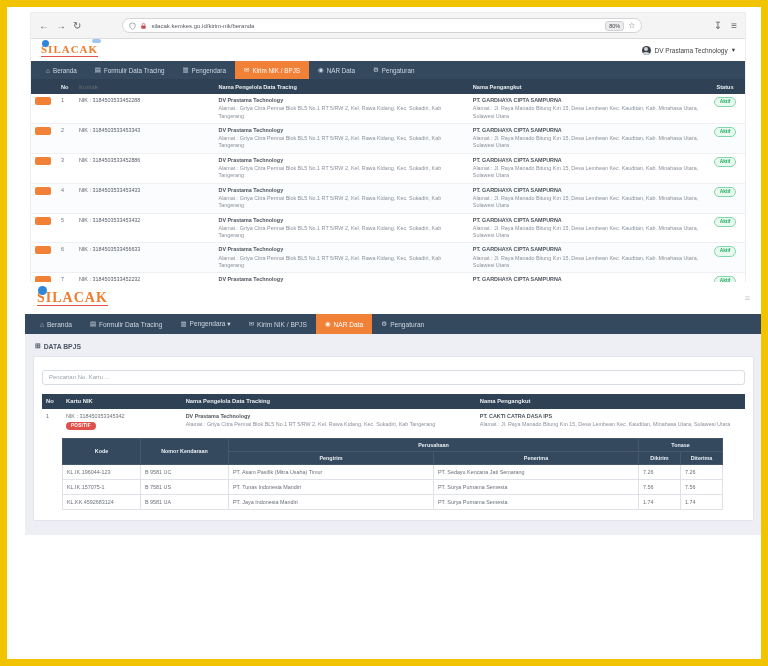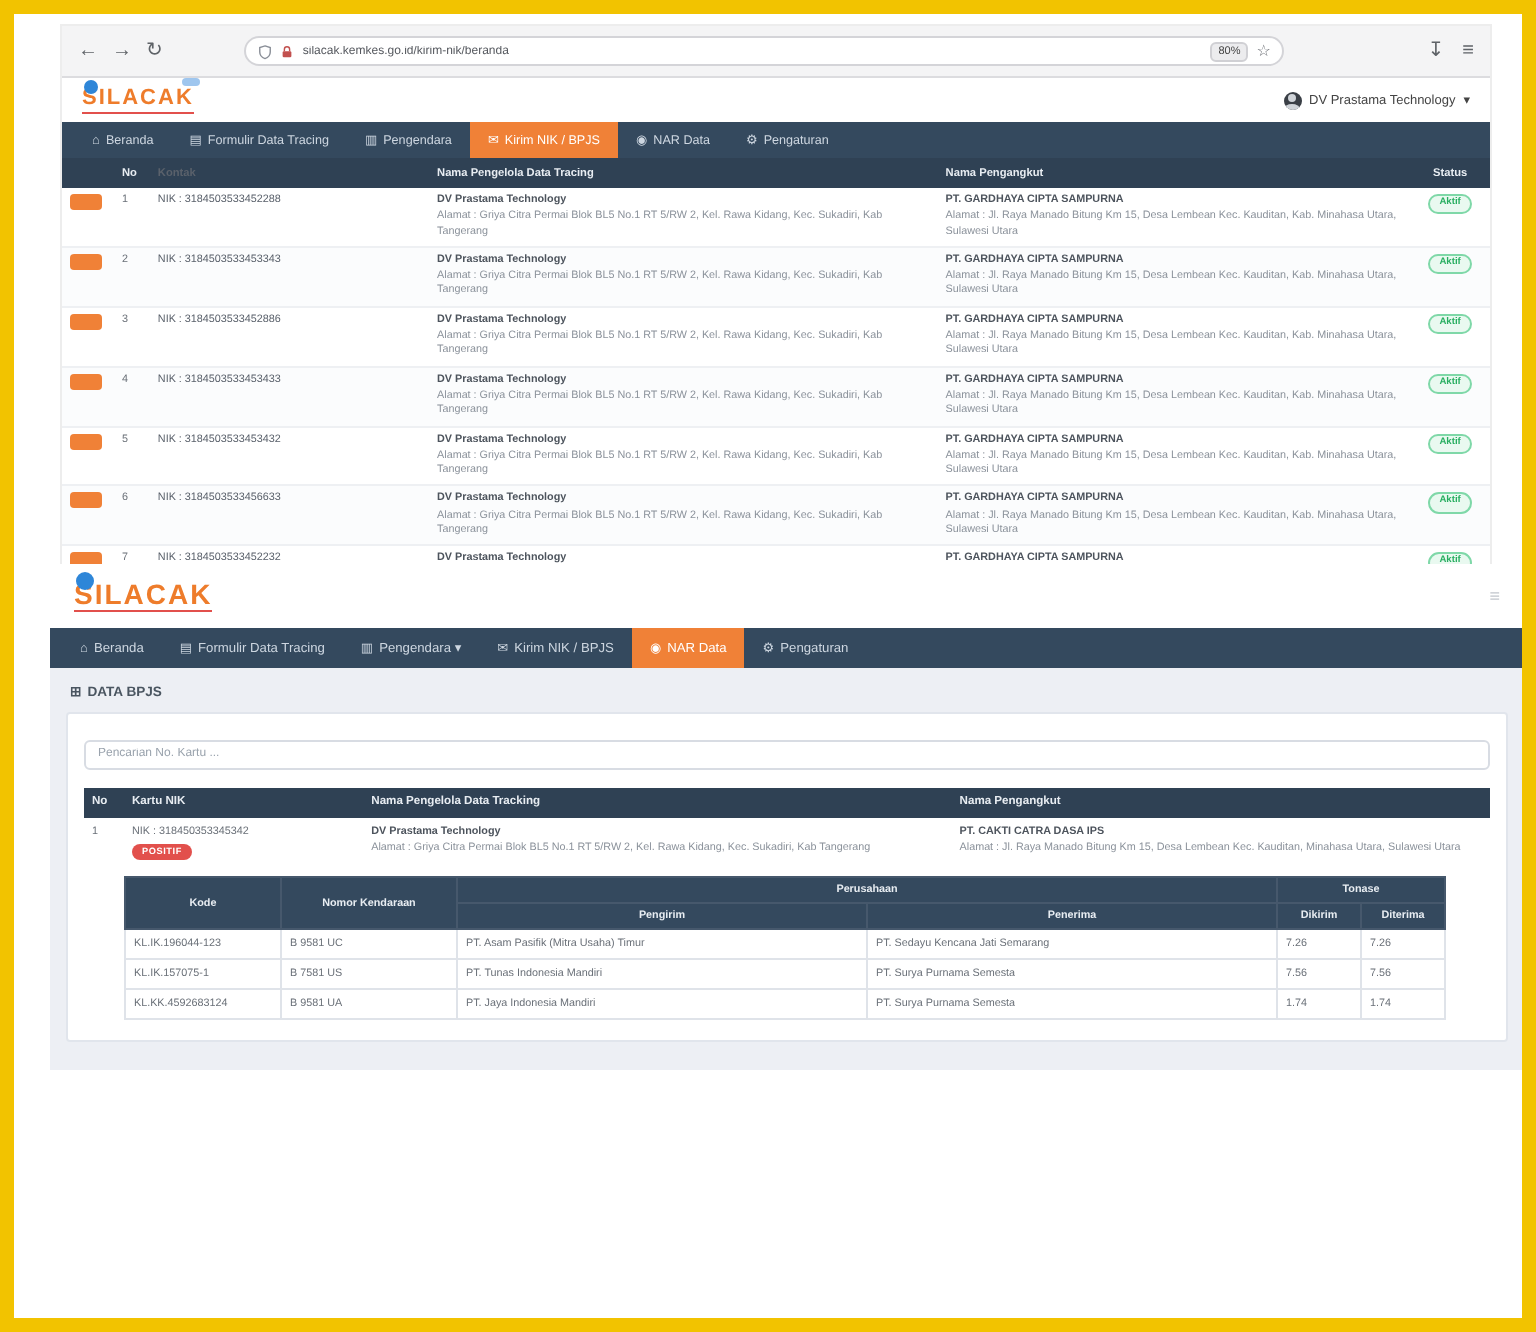--- a/index.html
+++ b/index.html
@@ -11,21 +11,21 @@
   .chrome { height:26px; background:#f4f4f5; border-bottom:1px solid #dcdcdf; display:flex; align-items:center; padding:0 8px; gap:7px; }
   .nav-ic { font-size:10px; color:#5f6368; cursor:pointer; line-height:1; }
   .url-pill { flex:1; max-width:520px; height:15px; background:#fff; border:1px solid #d4d4d8; border-radius:9px; display:flex; align-items:center; padding:0 6px; gap:4px; margin-left:34px; }
   .url-pill svg { flex:none; }
   .url-text { flex:1; font-size:6px; color:#55585e; white-space:nowrap; overflow:hidden; }
   .zoom-chip { font-size:5.5px; color:#444; background:#ececee; border:1px solid #d0d0d4; border-radius:3px; padding:0 3px; line-height:8px; }
   .star { font-size:8px; color:#6b6e74; }
   .chrome-right { margin-left:auto; display:flex; gap:9px; }
 
   .strip1 { height:22px; background:#fff; display:flex; align-items:center; padding:0 10px; }
-  .logo { position:relative; display:inline-flex; align-items:flex-end; }
+  .logo { position:relative; display:inline-flex; align-items:flex-end;font-family:Liberation Serif, serif; }
   .logo-dot { width:7px; height:7px; border-radius:50%; background:#2e86d8; position:absolute; left:1px; top:-3px; }
   .logo-flag { width:9px; height:4px; border-radius:2px; background:#9fc6ee; position:absolute; right:-3px; top:-4px; }
   .logo-text { font-weight:bold; color:#ee7c2b; letter-spacing:1px; font-size:11px; border-bottom:1px solid #e2504c; line-height:1.1; }
   .user-chip { margin-left:auto; display:flex; align-items:center; gap:4px; font-size:6.5px; color:#444; cursor:pointer; }
   .avatar { width:9px; height:9px; border-radius:50%; background:#3a3f46; position:relative; overflow:hidden; }
   .avatar::before { content:""; position:absolute; left:2.5px; top:1.5px; width:4px; height:4px; border-radius:50%; background:#cfd3d8; }
   .avatar::after { content:""; position:absolute; left:0.5px; top:6px; width:8px; height:5px; border-radius:50%; background:#cfd3d8; }
 
   .navbar { height:18px; background:#34495E; display:flex; align-items:stretch; padding-left:6px; }
   .nav-item { display:flex; align-items:center; gap:3px; padding:0 9px; font-size:6.3px; color:#cdd6e0; cursor:pointer; white-space:nowrap; }

